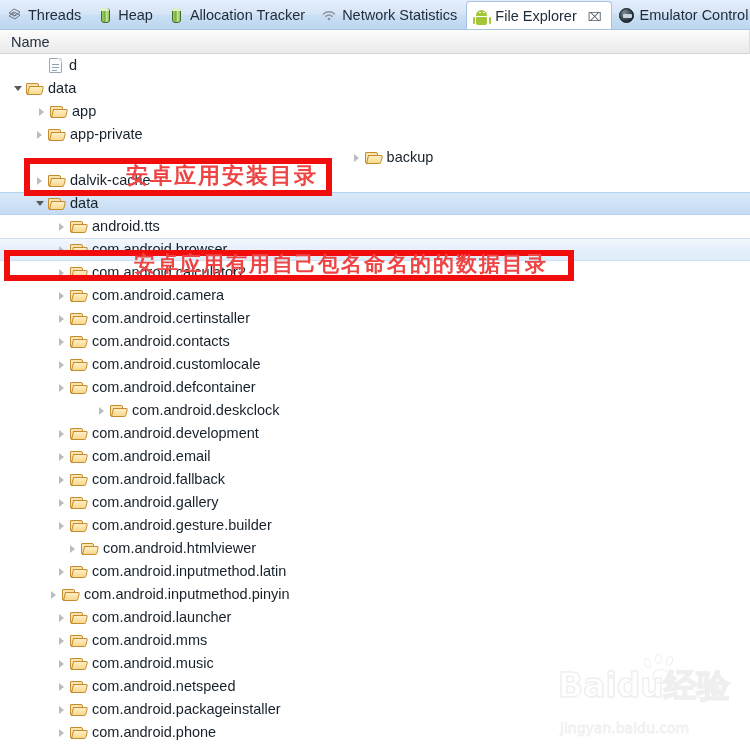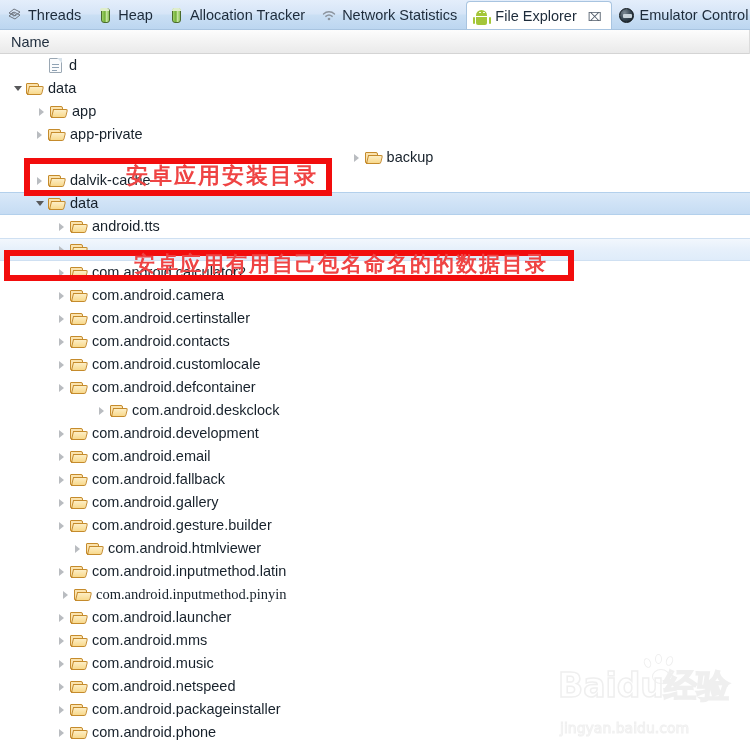--- a/index.html
+++ b/index.html
@@ -398,20 +398,21 @@
         <span class="rlabel">android.tts</span>
       </div>
       <div class="row sel2" style="padding-left: 55px;">
         <span class="twisty">
           <span class="tw-right"></span>
         </span>
         <span class="fld">
           <span class="back"></span>
           <span class="front"></span>
         </span>
+        <span class="rlabel">com.android.browser</span>
       </div>
       <div class="row" style="padding-left: 55px;">
         <span class="twisty">
           <span class="tw-right"></span>
         </span>
         <span class="fld">
           <span class="back"></span>
           <span class="front"></span>
         </span>
         <span class="rlabel">com.android.calculator2</span>
@@ -519,41 +520,41 @@
       <div class="row" style="padding-left: 55px;">
         <span class="twisty">
           <span class="tw-right"></span>
         </span>
         <span class="fld">
           <span class="back"></span>
           <span class="front"></span>
         </span>
         <span class="rlabel">com.android.gesture.builder</span>
       </div>
-      <div class="row" style="padding-left: 71px;">
+      <div class="row" style="padding-left: 55px; margin-left: 11px;">
         <span class="twisty">
           <span class="tw-right"></span>
         </span>
         <span class="fld">
           <span class="back"></span>
           <span class="front"></span>
         </span>
         <span class="rlabel">com.android.htmlviewer</span>
       </div>
       <div class="row" style="padding-left: 55px;">
         <span class="twisty">
           <span class="tw-right"></span>
         </span>
         <span class="fld">
           <span class="back"></span>
           <span class="front"></span>
         </span>
         <span class="rlabel">com.android.inputmethod.latin</span>
       </div>
-      <div class="row" style="padding-left: 59px; font-family: Liberation Serif, serif;">
+      <div class="row" style="padding-left: 47px;">
         <span class="twisty">
           <span class="tw-right"></span>
         </span>
         <span class="fld">
           <span class="back"></span>
           <span class="front"></span>
         </span>
         <span class="rlabel">com.android.inputmethod.pinyin</span>
       </div>
       <div class="row" style="padding-left: 55px;">

